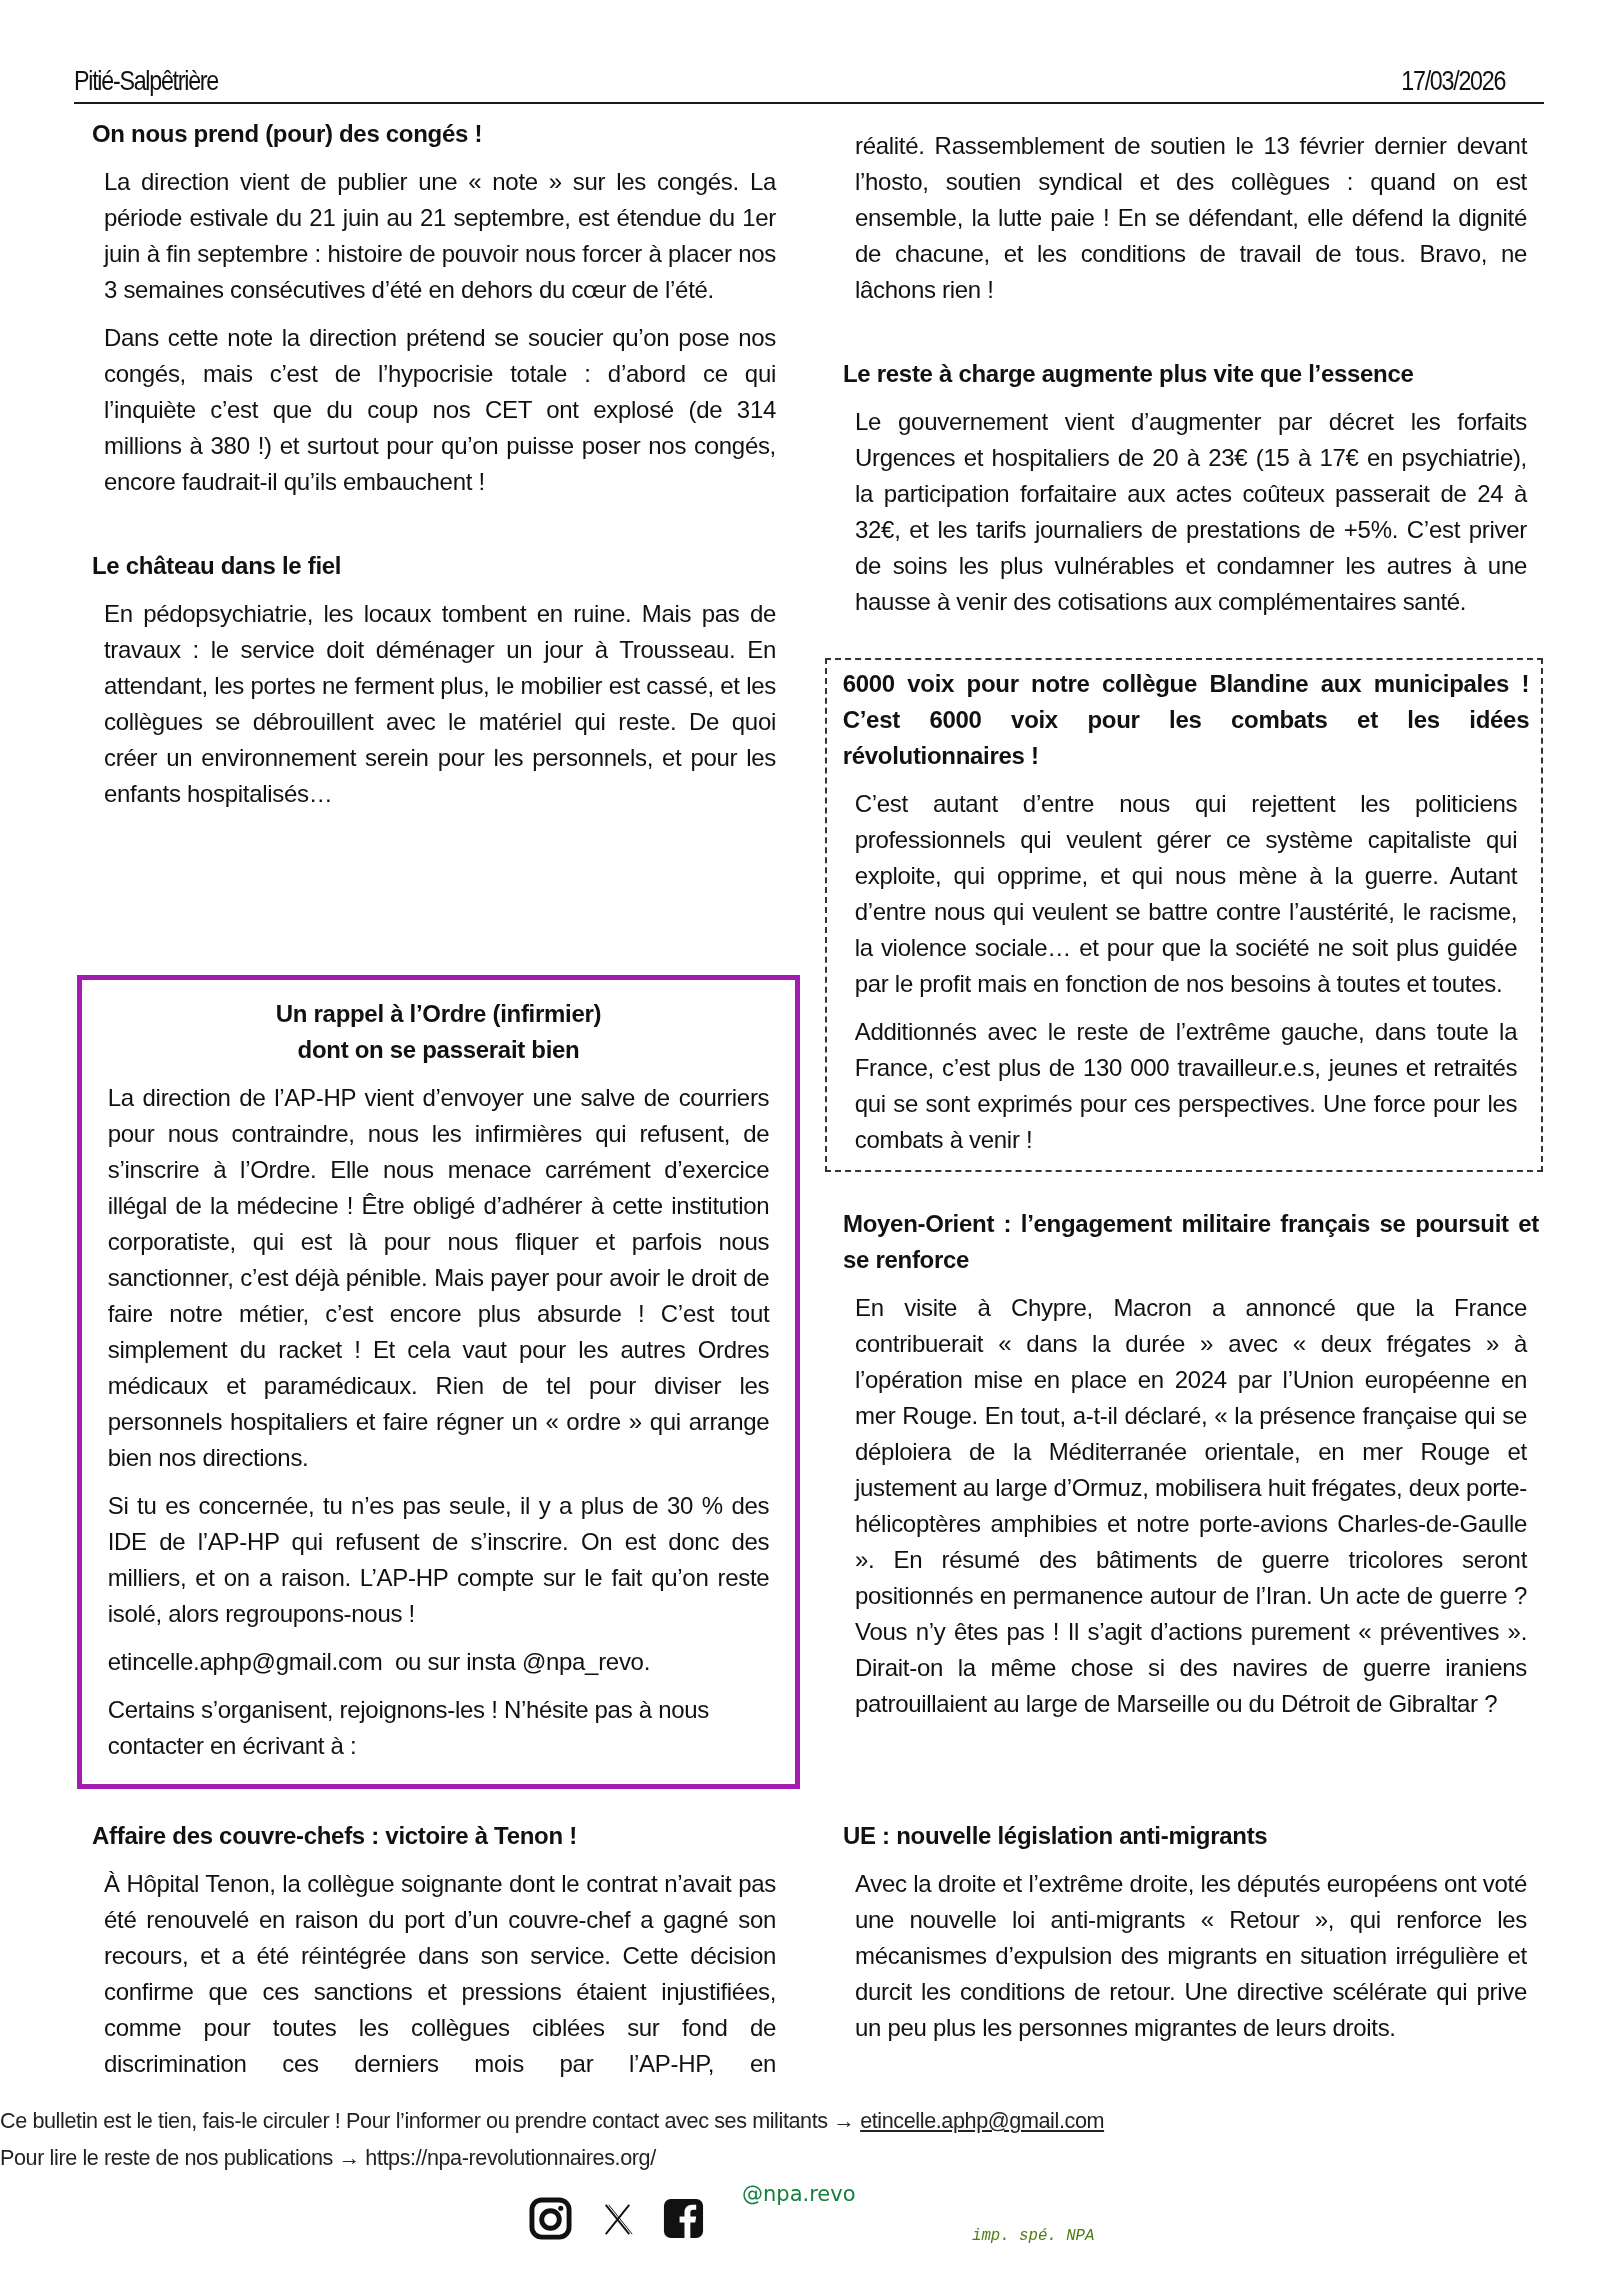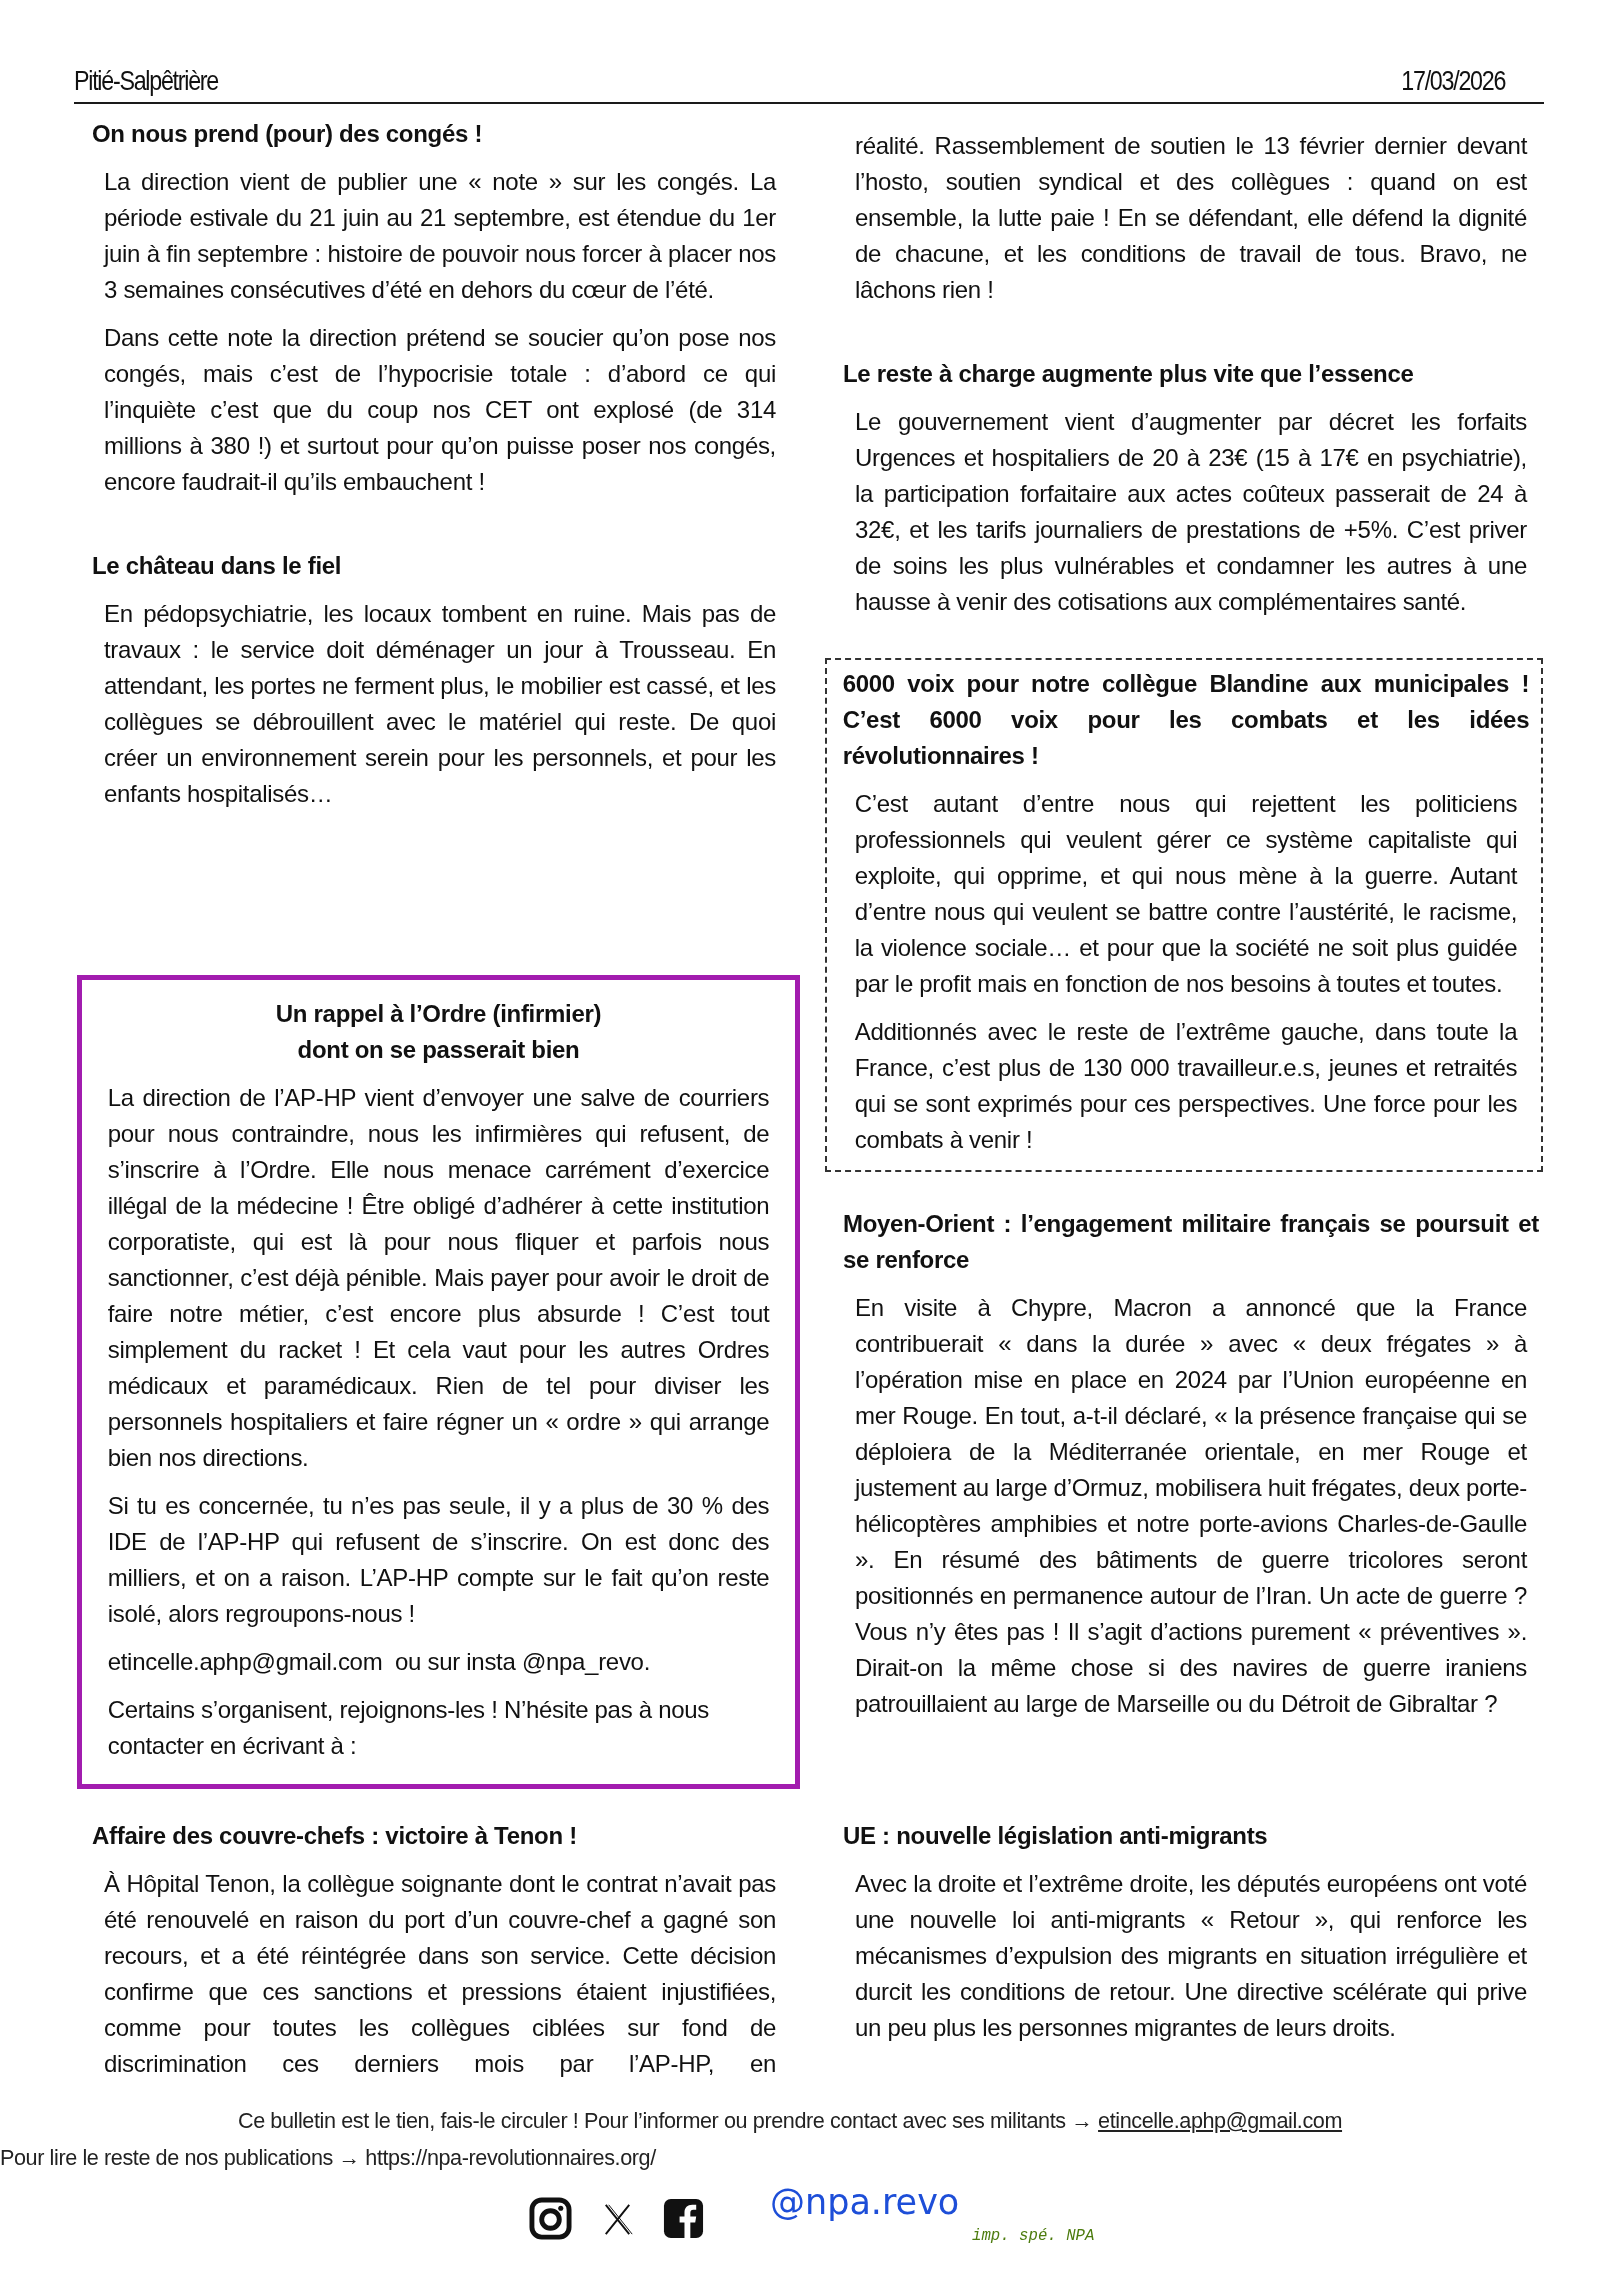--- a/index.html
+++ b/index.html
@@ -9,26 +9,26 @@
   .header .right { position:absolute; right:39px; top:3.9px; font-size:27.4px; letter-spacing:-1.5px; transform:scaleX(0.85); transform-origin:right; }
   .col { position:absolute; top:116px; width:696px; }
   .col.left { left:92px; }
   .col.right { left:843px; }
   .art { font-size:24px; line-height:36px; text-align:justify; letter-spacing:-0.3px; }
   .art h3 { font-size:24px; line-height:36px; margin:0; font-weight:bold; text-align:left; }
   .art p { margin:12px; }
   .box-solid { position:absolute; left:77px; top:975px; width:723px; height:814px; border:5px solid #a21caf; box-sizing:border-box; padding:15.7px 13.7px 0 13.7px; }
   .box-solid h3 { text-align:center; font-size:24px; line-height:36px; margin:0 0 5.9px 0; }
   .box-dashed { position:absolute; left:825px; top:658px; width:718px; height:514px; border:2px dashed #333; box-sizing:border-box; padding:5.9px 11.8px 0 15.7px; }
-  .footer-line1 { position:absolute; left:0; top:2108px; width:1580px; text-align:center; font-size:21.6px; color:#222; letter-spacing:-0.4px; }
+  .footer-line1 { position:absolute; left:0; top:2108px; width:1580px; text-align:left; font-size:21.6px; color:#222; letter-spacing:-0.4px; }
   .footer-line1 a { color:#222; text-decoration:underline; }
   .footer-line2 { position:absolute; left:0; top:2145px; width:1620px; font-size:21.6px; color:#222; letter-spacing:-0.4px; }
   .social { position:absolute; left:529px; top:2194px; height:49px; display:flex; align-items:center; gap:23.5px; }
   .social .icon { width:43px; height:43px; display:inline-block; }
-  .handle { position:absolute; left:770px; top:2182px; font-size:35px; font-family:"DejaVu Sans", sans-serif; color:#1d4ed8; }
+  .handle { position:absolute; left:742px; top:2182px; font-size:21px; font-family:"DejaVu Sans", sans-serif; color:#15803d; }
   .imp { position:absolute; left:972px; top:2227px; font-size:15.7px; font-style:italic; font-family:Liberation Mono, monospace; color:#4d7c0f; }
   .gap { height:36px; }
 </style>
 </head>
 <body>
 
 <div class="header">
   <span class="left">Pitié-Salpêtrière</span>
   <span class="right">17/03/2026</span>
 </div>

